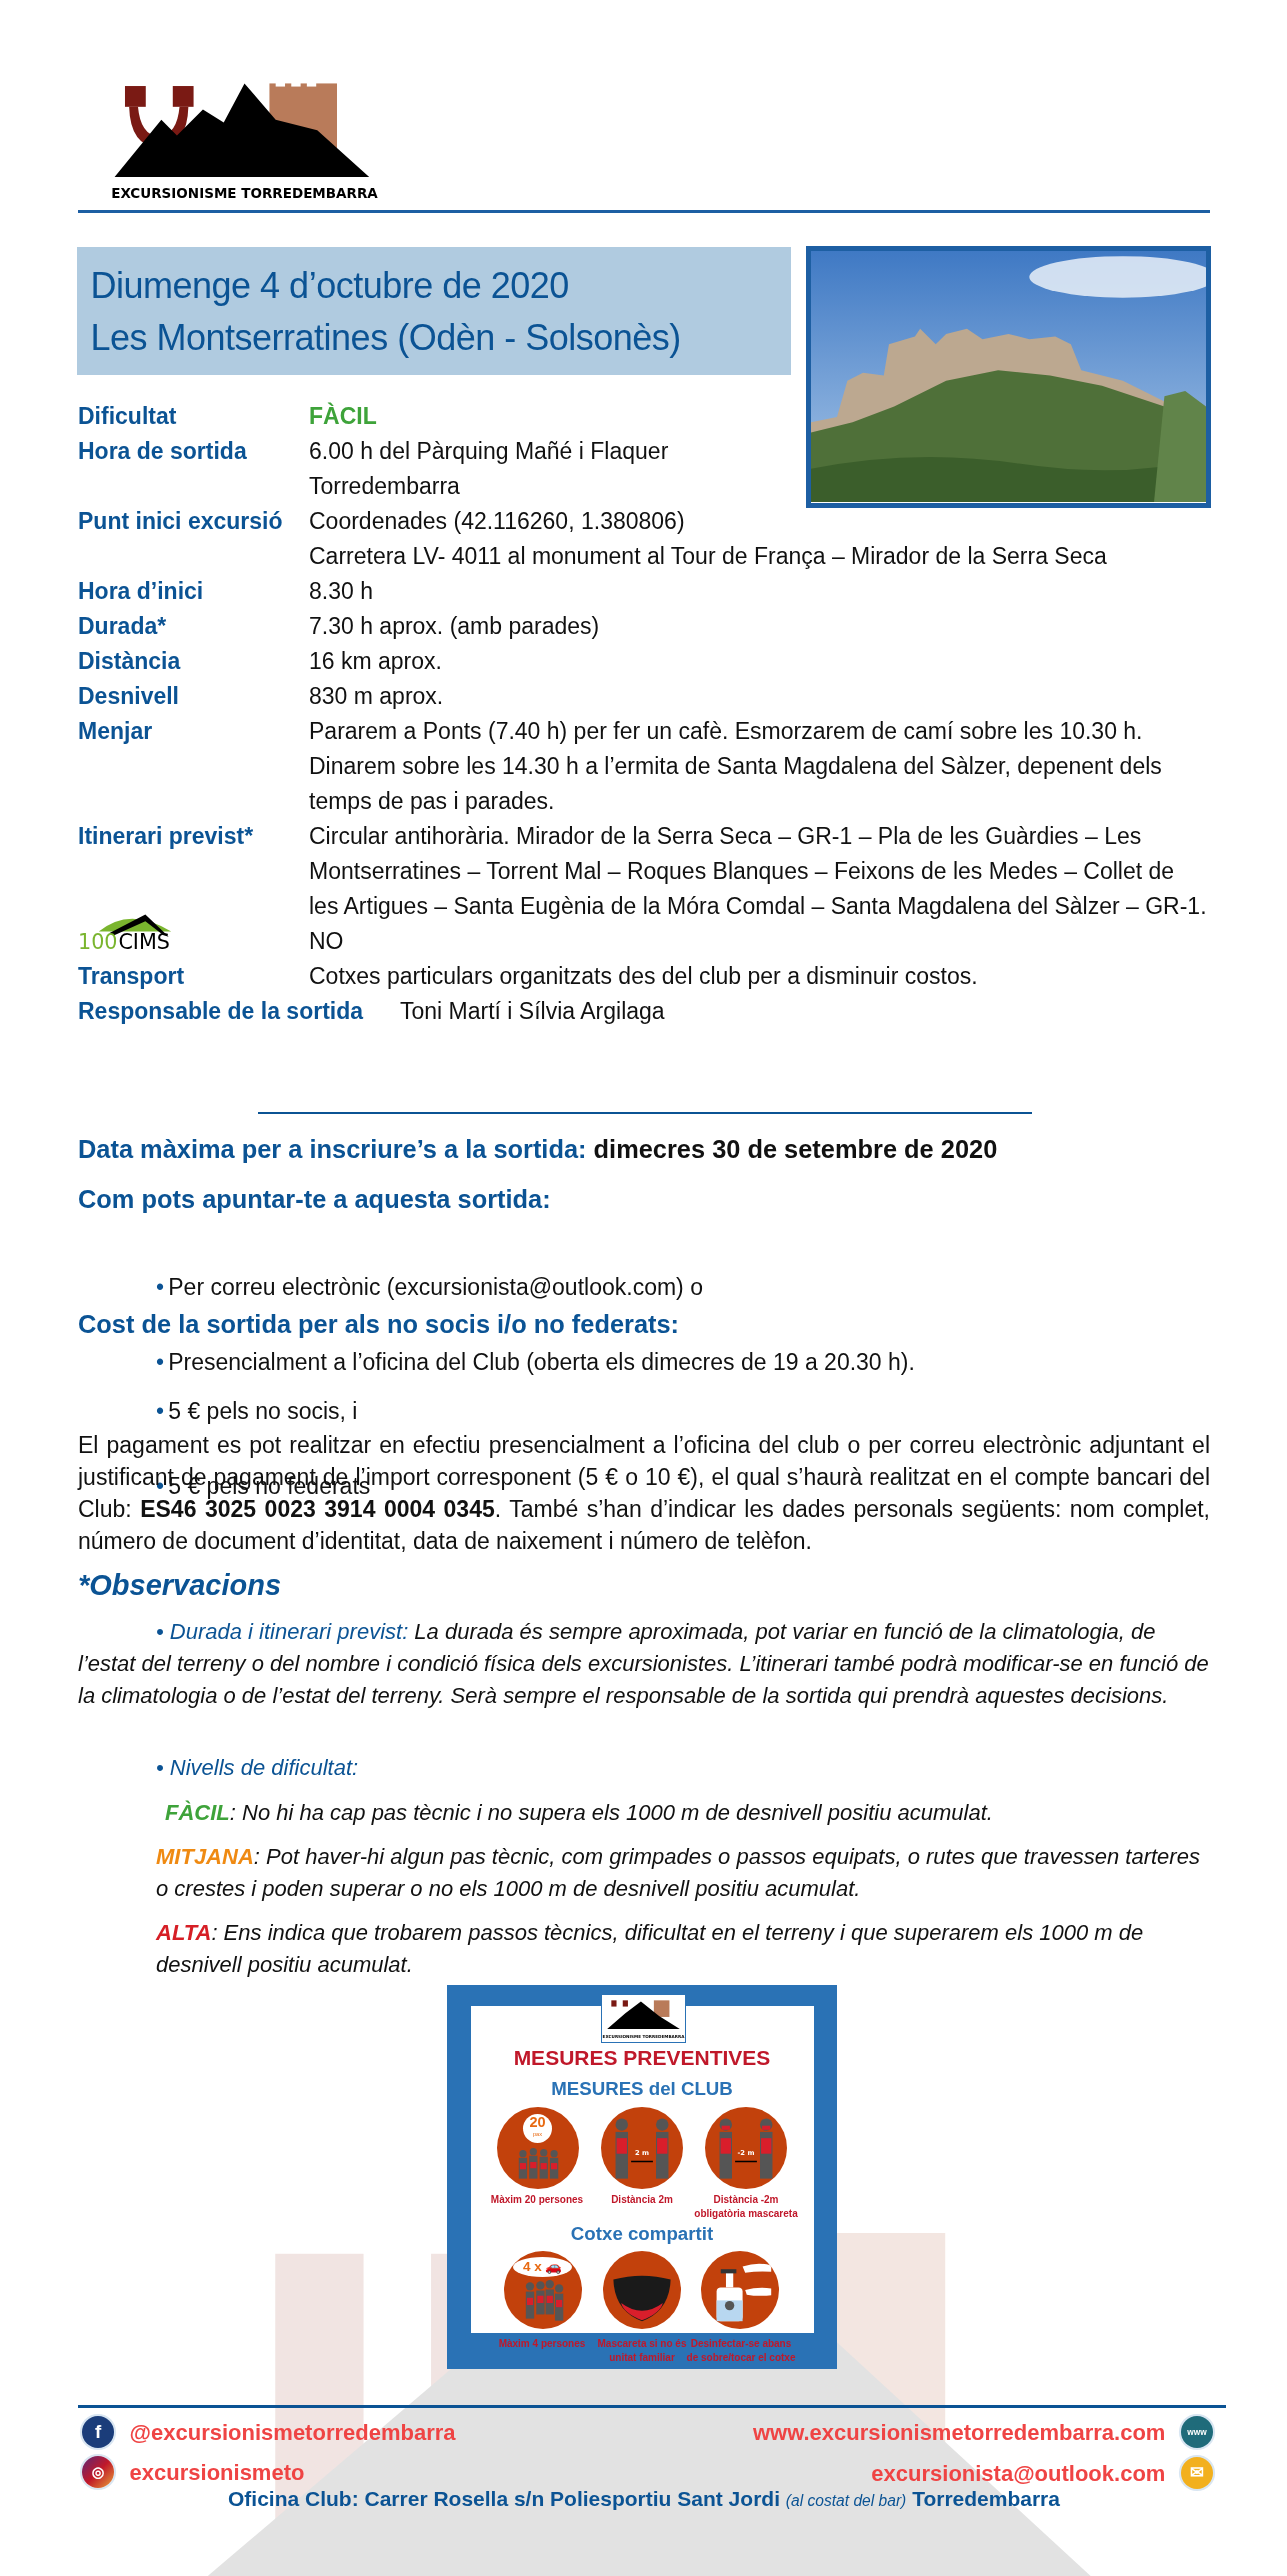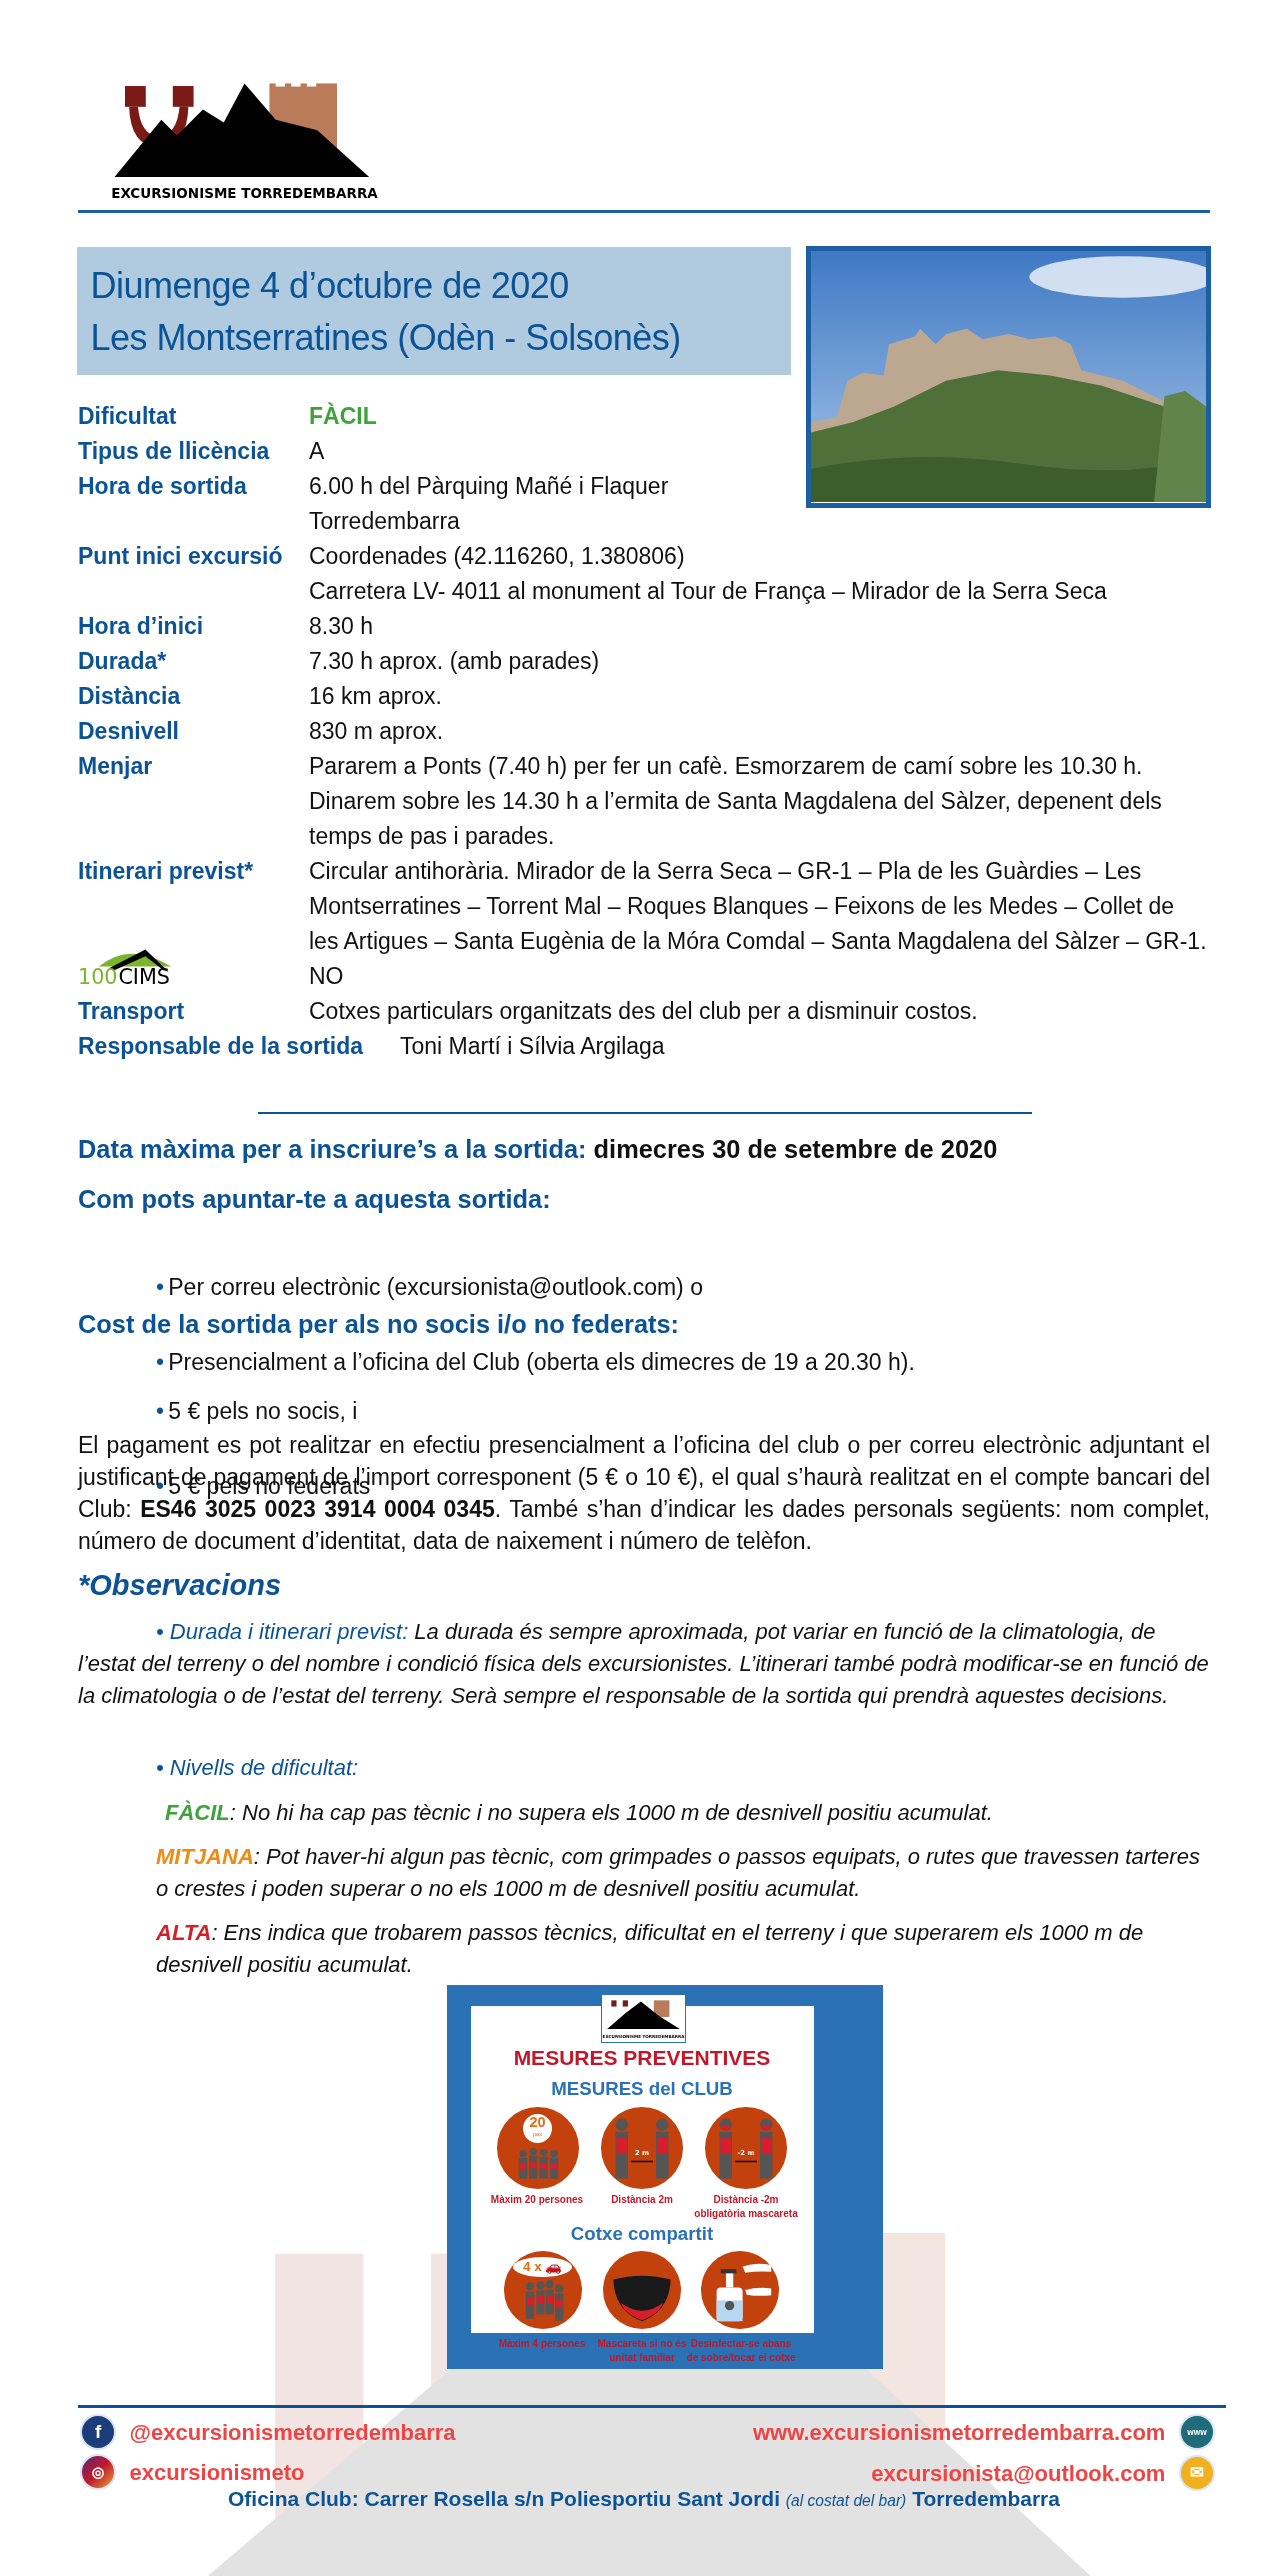--- a/index.html
+++ b/index.html
@@ -45,21 +45,21 @@
   .bullets .dot { color: #0b5394; margin-right: 4.2px; }
   .para { font-size: 23px; line-height: 32px; width: 1132px; text-align: justify; }
   .obs-title { font-size: 29px; font-weight: bold; font-style: italic; color: #0b5394; }
   .obs { font-size: 22px; line-height: 32px; font-style: italic; width: 1132px; }
   .obs .lbl { color: #0b5394; }
   .lvl-facil { color: #3ea33a; font-weight: bold; }
   .lvl-mitjana { color: #ef8a12; font-weight: bold; }
   .lvl-alta { color: #d61f26; font-weight: bold; }
 
   
-  .poster { left: 447px; top: 1985px; width: 436px; height: 384px; background: #2a72b5; }
+  .poster { left: 447px; top: 1985px; width: 390px; height: 384px; background: #2a72b5; }
   .poster-inner { position: absolute; left: 24px; top: 21px; width: 343px; height: 327px; background: #ffffff; }
   .poster-logo { position: absolute; left: 154px; top: 9.3px; width: 83px; height: 47px; background: #fff; border: 1.6px solid #2a72b5; }
   .p-title { position: absolute; left: 0; width: 390px; text-align: center; font-weight: bold; }
   .p-red { color: #c0182a; }
   .p-blue { color: #2a72b5; }
   .circle { position: absolute; width: 82px; height: 82px; border-radius: 50%; background: #c2410c; overflow: hidden; }
   .cap { position: absolute; width: 114px; text-align: center; font-size: 10px; font-weight: bold; color: #c0182a; line-height: 13.5px; }
 
   
   .foot-rule { left: 78px; top: 2405px; width: 1148px; height: 2.6px; background: #0b5394; }
@@ -113,24 +113,20 @@
       <path d="M680 280 L720 270 L760 300 L760 484 L660 484 Z" fill="#61844a"></path>
     </svg>
   </div>
 
   <div class="abs info">
     <div class="row">
       <span class="k">Dificultat</span>
       <span class="v green">FÀCIL</span>
     </div>
     <div class="row">
-      <span class="k">Tipus de llicència</span>
-      <span class="v">A</span>
-    </div>
-    <div class="row">
       <span class="k">Hora de sortida</span>
       <span class="v">
         <span class="line">6.00 h  del Pàrquing Mañé i Flaquer</span>
         <span class="line">Torredembarra</span>
       </span>
     </div>
     <div class="row">
       <span class="k">Punt inici excursió</span>
       <span class="v">
         <span class="line">Coordenades (42.116260, 1.380806)</span>

